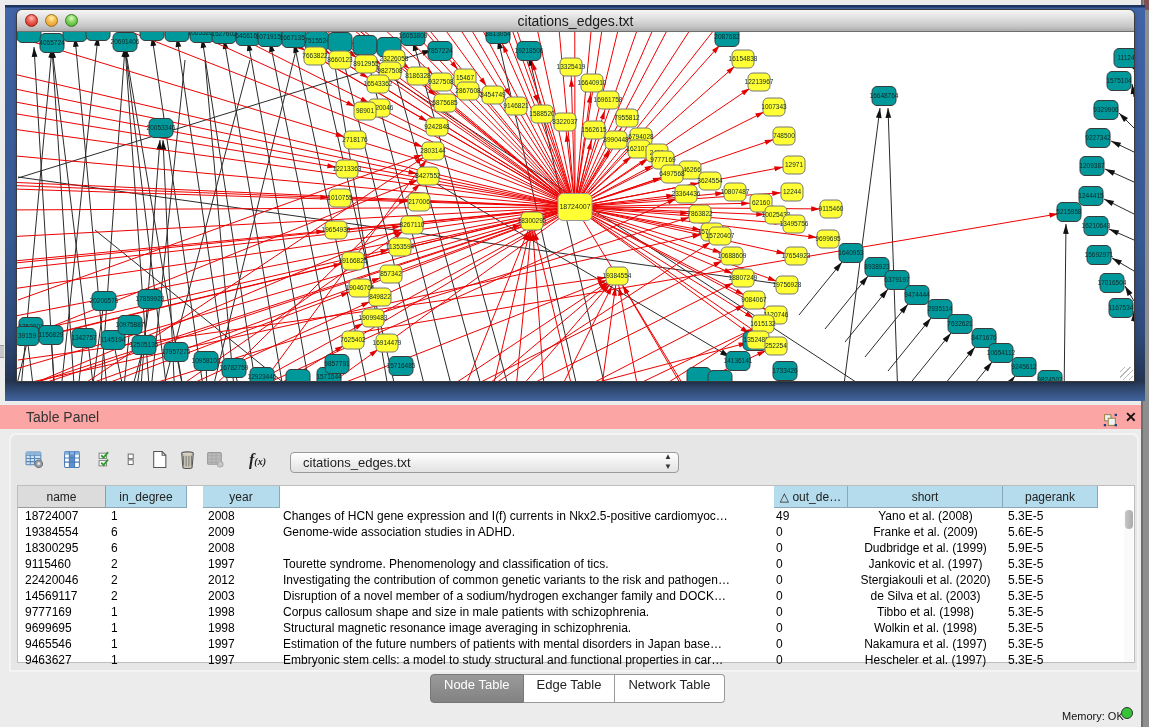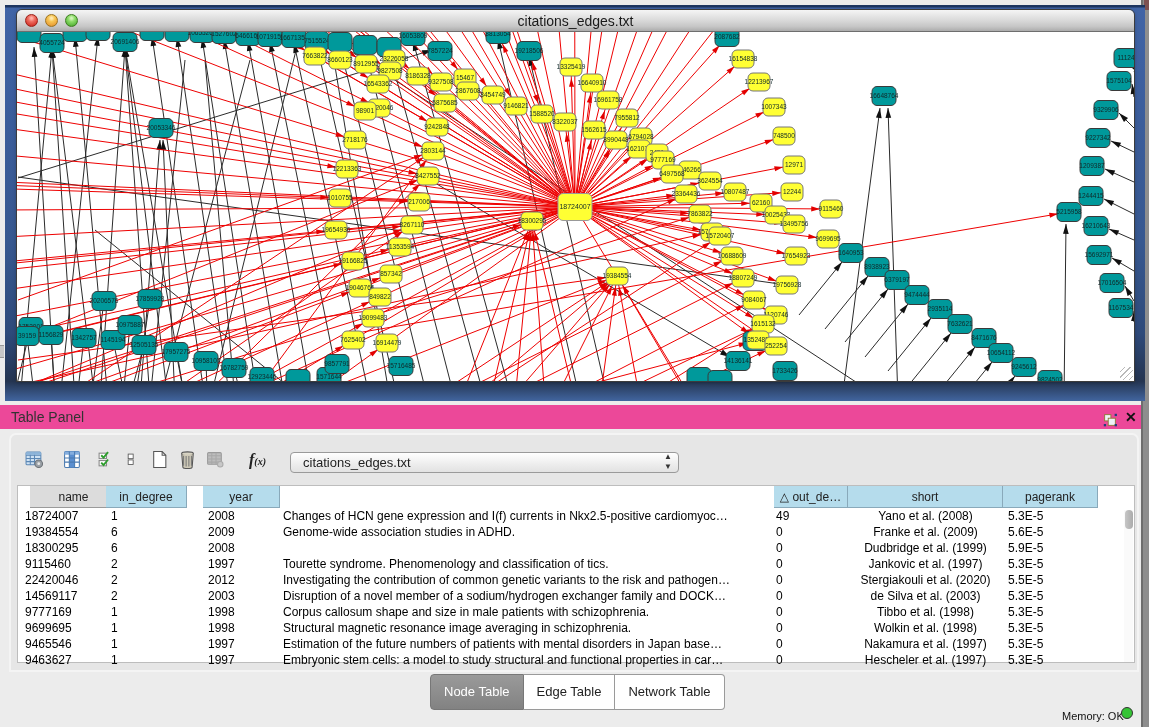--- a/index.html
+++ b/index.html
@@ -9,41 +9,41 @@
 #win{position:absolute;left:17px;top:10px;width:1117px;height:371px;border-radius:5px 5px 0 0;box-shadow:0 1px 4px rgba(0,0,0,.35);outline:1px solid #3c3c3c}
 #titlebar{position:absolute;left:0;top:0;width:100%;height:22px;border-radius:5px 5px 0 0;background:linear-gradient(180deg,#f5f5f5,#dcdcdc 45%,#c6c6c6 78%,#acacac 100%);border-bottom:1px solid #6e6e6e}
 #titlebar .title{position:absolute;left:0;right:0;top:3px;text-align:center;font-size:14px;color:#1a1a1a}
 .tl{position:absolute;top:4px;width:13px;height:13px;border-radius:50%}
 .tl.r{left:8px;background:radial-gradient(circle at 50% 30%,#ffb0a8 8%,#ee6e62 35%,#d63a2f 75%,#8c221a);border:1px solid #9c2018}
 .tl.y{left:28px;background:radial-gradient(circle at 50% 30%,#ffe9b0 8%,#f7c654 35%,#eaa03a 75%,#9a6a14);border:1px solid #9d7420}
 .tl.g{left:48px;background:radial-gradient(circle at 50% 30%,#d2f3b8 8%,#8edd6a 35%,#5cb83e 75%,#2f7718);border:1px solid #3e7d22}
 #canvas{position:absolute;left:0;top:22px;width:1117px;height:349px;background:#fff;overflow:hidden}
 #grip{position:absolute;right:1px;bottom:1px;width:13px;height:13px;background:repeating-linear-gradient(135deg,transparent 0 3px,#b9b9b9 3px 4px)}
 #tpanel{position:absolute;left:0;top:402px;width:1141px;height:325px;background:#ececec}
-#tptitle{position:absolute;left:0;top:3px;width:1141px;height:24px;background:#ec4899;color:#333;font-size:14px;line-height:24px;padding-left:11px}
+#tptitle{position:absolute;left:0;top:3px;width:1141px;height:24px;background:#fca5a5;color:#333;font-size:14px;line-height:24px;padding-left:26px}
 #tpfloat{position:absolute;left:1102px;top:10px}
 #tpclose{position:absolute;left:1125px;top:7px;font-size:14px;font-weight:bold;color:#111}
 #tpinner{position:absolute;left:9px;top:31px;width:1130px;height:239px;background:#e6e6e6;border:2px solid #f4f4f4;border-radius:7px 7px 0 0}
 #toolbar{position:absolute;left:8px;top:15px;height:24px;width:1100px}
 #toolbar .ti{position:absolute;top:0}
 #combo{position:absolute;left:271px;top:2px;width:389px;height:21px;background:linear-gradient(180deg,#ffffff,#ededed 60%,#e2e2e2);border:1px solid #9a9a9a;border-radius:4px;font-size:13px;color:#222;line-height:19px;padding-left:12px}
 #combo .arr{position:absolute;right:6px;top:-1px;font-size:8px;color:#333;line-height:10px;text-align:center}
 #table{position:absolute;left:6px;top:50px;width:1118px;height:178px;background:#fff;border:1px solid #bdbdbd}
 #thead{position:absolute;left:0;top:0;height:22px;width:1116px;font-size:12px;color:#222}
 #thead .th{position:absolute;top:0;height:22px;background:#b5dcec;border-right:1px solid #89a9ba;border-bottom:1px solid #89a9ba;text-align:center;line-height:22px}
 #thead .th.sel{background:#dcdcdc;border-right:1px solid #9a9a9a;border-bottom:1px solid #9a9a9a}
 #tbody{position:absolute;left:0;top:22px;width:1116px}
 .tr{position:relative;height:16px;font-size:12px;color:#000;white-space:nowrap}
 .tr div{position:absolute;top:0;line-height:16px;overflow:hidden}
 .c0{left:7px;width:90px}.c1{left:93px;width:90px}.c2{left:190px;width:80px}.c3{left:265px;width:492px}
 .c4{left:758px;width:70px}.c5{left:830px;width:155px;text-align:center}.c6{left:990px;width:100px}
 #vscroll{position:absolute;left:1106px;top:24px;width:9px;height:152px;background:#fafafa}
 #vthumb{position:absolute;left:0.5px;top:0;width:8px;height:19px;background:linear-gradient(90deg,#c6c6c6,#ababab);border-radius:4px}
 #tabs{position:absolute;left:430px;top:272px;height:20px;font-size:13px}
-.tab{float:left;height:36px;line-height:19px;padding:7px 13px;background:#fff;border:1px solid #9a9a9a;border-left:none;color:#222}
+.tab{float:left;height:29px;line-height:19px;padding:0 13px;background:#fff;border:1px solid #9a9a9a;border-left:none;color:#222}
 .tab.first{border-left:1px solid #9a9a9a;border-radius:4px 0 0 4px;background:linear-gradient(180deg,#9a9a9a,#828282);color:#fff;border-color:#777}
 .tab.last{border-radius:0 4px 4px 0}
 #memline{position:absolute;left:1062px;top:308px;font-size:11px;color:#111}
 #memdot{position:absolute;left:1121px;top:305px;width:12px;height:12px;border-radius:50%;background:#35c435;border:1px solid #333}
 </style></head>
 <body>
 <div id="root">
   <div id="rightstrip"></div>
     <div id="rsred"></div>
     <div style="position:absolute;left:0;top:345px;width:4px;height:13px;background:#c8c8c8;border-top:1px solid #9a9a9a;border-bottom:1px solid #9a9a9a"></div>
@@ -775,21 +775,21 @@
         <span class="ti" style="left:187px"><svg width="19" height="19" viewBox="0 0 18 18">
               <rect x="1.5" y="2.5" width="13" height="11" rx="1" fill="#bdbdbd" stroke="#9a9a9a"></rect>
               <path d="M1.5 5.5h13M1.5 8.5h13M1.5 11.5h13M5.5 2.5v11M9.5 2.5v11" stroke="#a8a8a8"></path>
               <circle cx="13.5" cy="13.5" r="2.6" fill="#c8c8c8" stroke="#aaa"></circle>
             </svg></span>
         <span class="ti" style="left:230px;top:1px"><span style="font-family:'Liberation Serif',serif;font-style:italic;font-weight:bold;font-size:16px;color:#222">f<span style="font-size:10px">(x)</span></span></span>
         <div id="combo">citations_edges.txt<span class="arr">▲<br>▼</span></div>
       </div>
       <div id="table">
         <div id="thead">
-          <div class="th sel" style="left:12px;width:88px">name</div>
+          <div class="th sel" style="left:0;width:88px">name</div>
           <div class="th" style="left:88px;width:81px">in_degree</div>
           <div class="th" style="left:185px;width:77px">year</div>
           <div class="th" style="left:756px;width:74px">△ out_de…</div>
           <div class="th" style="left:830px;width:155px">short</div>
           <div class="th" style="left:985px;width:95px">pagerank</div>
         </div>
         <div id="tbody">
             <div class="tr">
               <div class="c0">18724007</div>
               <div class="c1">1</div>

